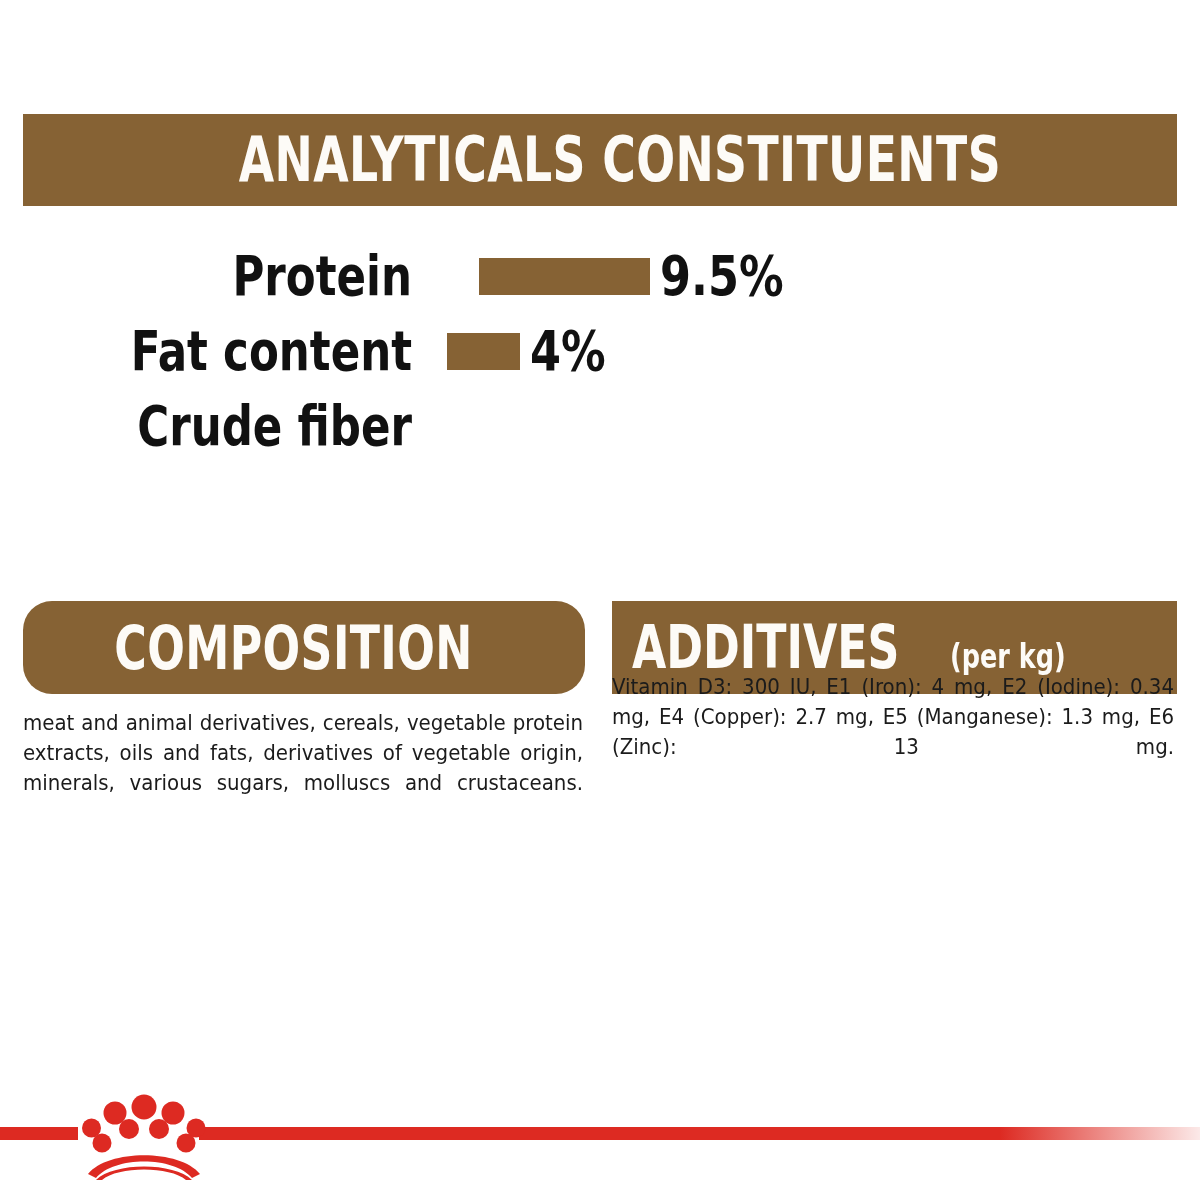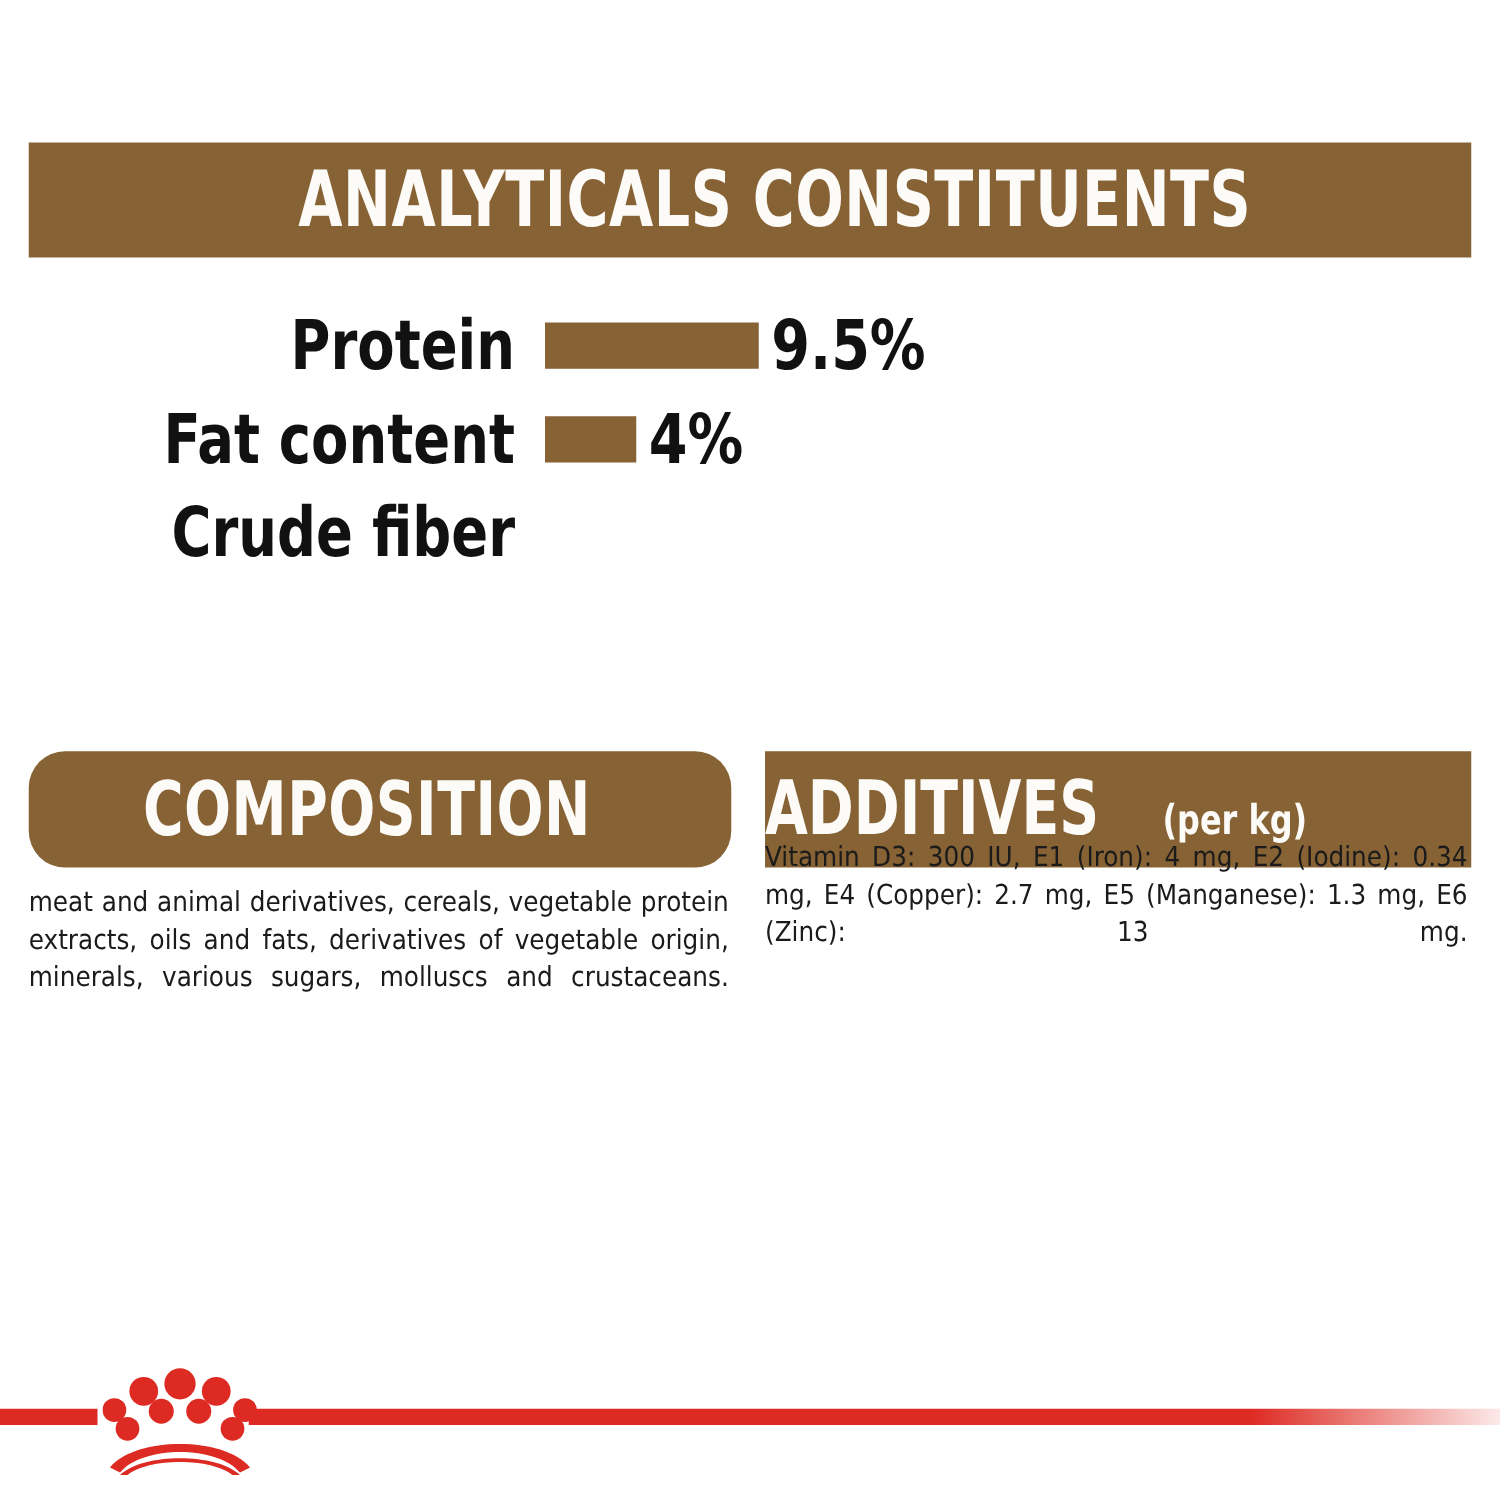--- a/index.html
+++ b/index.html
@@ -79,21 +79,21 @@
     font-size: 55px;
     line-height: 55px;
     color: #111111;
     white-space: nowrap;
     transform: scaleX(0.88);
     transform-origin: right center;
   }
 
   .bar-wrap {
     position: relative;
-    margin-left: 24px;
+    margin-left: 35px;
     height: 72px;
     display: flex;
     align-items: center;
   }
 
   .bar {
     background: #866234;
     height: 37px;
     display: block;
   }
@@ -120,21 +120,21 @@
     height: 93px;
     padding-left: 52px;
     border-radius: 29px;
   }
 
   #additives-banner {
     left: 612px;
     top: 601px;
     width: 565px;
     height: 93px;
-    padding-left: 0;
+    padding-left: 20px;
     align-items: baseline;
   }
 
   #composition-banner .banner-title { font-size: 60px; line-height: 60px; }
 
   #additives-banner .adv-main {
     color: #fdfbf7;
     font-family: "Liberation Sans Narrow", "DejaVu Sans Condensed", "Liberation Sans", sans-serif;
     font-weight: bold;
     font-size: 60px;
@@ -214,21 +214,21 @@
 <body>
 
 <div id="page">
 
   <div class="banner" id="analyticals-banner">
     <span class="banner-title">ANALYTICALS CONSTITUENTS</span>
   </div>
 
   <div id="chart">
 
-    <div class="chart-row" style="top:0px;">
+    <div class="chart-row" style="top:0px;gap:32px;">
       <span class="row-label">Protein</span>
       <span class="bar-wrap">
         <span class="bar" style="width:171px;"></span>
         <span class="row-value">9.5%</span>
       </span>
     </div>
 
     <div class="chart-row" style="top:75px;">
       <span class="row-label">Fat content</span>
       <span class="bar-wrap">

